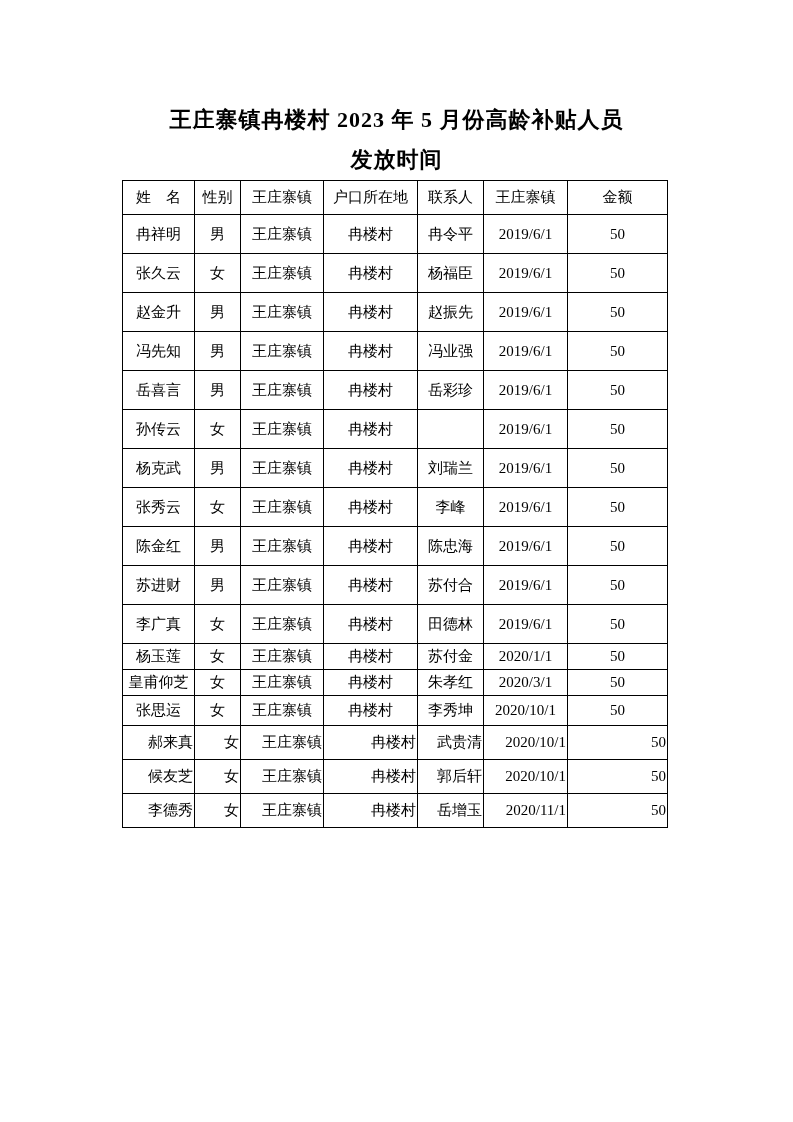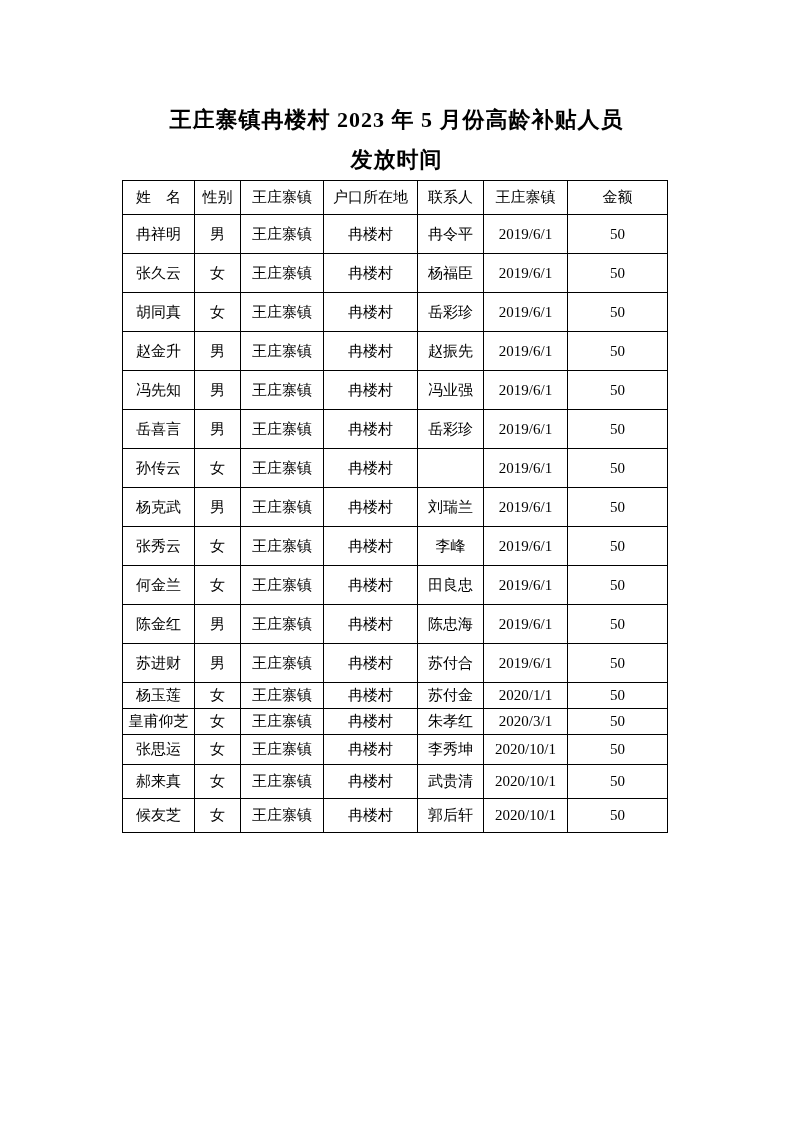--- a/index.html
+++ b/index.html
@@ -41,21 +41,21 @@
     overflow: hidden;
     white-space: nowrap;
   }
   table.subsidy-table th {
     font-weight: normal;
     height: 33px;
   }
   tr.row-tall  td { height: 38px; }
   tr.row-short td { height: 25px; }
   tr.row-med1  td { height: 29px; margin-left: 24px; }
-  tr.row-med   td { height: 33px; }
+  tr.row-med   td { height: 33px; text-align: right; }
 </style>
 </head>
 <body>
 
 <div class="page">
 
   <div class="doc-title">
     <div>王庄寨镇冉楼村 2023 年 5 月份高龄补贴人员</div>
     <div>发放时间</div>
   </div>
@@ -94,56 +94,47 @@
         <tr class="row-tall">
           <td>张久云</td>
           <td>女</td>
           <td>王庄寨镇</td>
           <td>冉楼村</td>
           <td>杨福臣</td>
           <td>2019/6/1</td>
           <td>50</td>
         </tr>
         <tr class="row-tall">
-          <td>胡同真</td>
-          <td>女</td>
+          <td>赵金升</td>
+          <td>男</td>
+          <td>王庄寨镇</td>
+          <td>冉楼村</td>
+          <td>赵振先</td>
+          <td>2019/6/1</td>
+          <td>50</td>
+        </tr>
+        <tr class="row-tall">
+          <td>冯先知</td>
+          <td>男</td>
+          <td>王庄寨镇</td>
+          <td>冉楼村</td>
+          <td>冯业强</td>
+          <td>2019/6/1</td>
+          <td>50</td>
+        </tr>
+        <tr class="row-tall">
+          <td>岳喜言</td>
+          <td>男</td>
           <td>王庄寨镇</td>
           <td>冉楼村</td>
           <td>岳彩珍</td>
           <td>2019/6/1</td>
           <td>50</td>
         </tr>
         <tr class="row-tall">
-          <td>赵金升</td>
-          <td>男</td>
-          <td>王庄寨镇</td>
-          <td>冉楼村</td>
-          <td>赵振先</td>
-          <td>2019/6/1</td>
-          <td>50</td>
-        </tr>
-        <tr class="row-tall">
-          <td>冯先知</td>
-          <td>男</td>
-          <td>王庄寨镇</td>
-          <td>冉楼村</td>
-          <td>冯业强</td>
-          <td>2019/6/1</td>
-          <td>50</td>
-        </tr>
-        <tr class="row-tall">
-          <td>岳喜言</td>
-          <td>男</td>
-          <td>王庄寨镇</td>
-          <td>冉楼村</td>
-          <td>岳彩珍</td>
-          <td>2019/6/1</td>
-          <td>50</td>
-        </tr>
-        <tr class="row-tall">
           <td>孙传云</td>
           <td>女</td>
           <td>王庄寨镇</td>
           <td>冉楼村</td>
           <td></td>
           <td>2019/6/1</td>
           <td>50</td>
         </tr>
         <tr class="row-tall">
           <td>杨克武</td>
@@ -157,43 +148,43 @@
         <tr class="row-tall">
           <td>张秀云</td>
           <td>女</td>
           <td>王庄寨镇</td>
           <td>冉楼村</td>
           <td>李峰</td>
           <td>2019/6/1</td>
           <td>50</td>
         </tr>
         <tr class="row-tall">
-          <td>何金兰</td>
-          <td>女</td>
-          <td>王庄寨镇</td>
-          <td>冉楼村</td>
-          <td>田良忠</td>
-          <td>2019/6/1</td>
-          <td>50</td>
-        </tr>
-        <tr class="row-tall">
           <td>陈金红</td>
           <td>男</td>
           <td>王庄寨镇</td>
           <td>冉楼村</td>
           <td>陈忠海</td>
           <td>2019/6/1</td>
           <td>50</td>
         </tr>
         <tr class="row-tall">
           <td>苏进财</td>
           <td>男</td>
           <td>王庄寨镇</td>
           <td>冉楼村</td>
           <td>苏付合</td>
+          <td>2019/6/1</td>
+          <td>50</td>
+        </tr>
+        <tr class="row-tall">
+          <td>李广真</td>
+          <td>女</td>
+          <td>王庄寨镇</td>
+          <td>冉楼村</td>
+          <td>田德林</td>
           <td>2019/6/1</td>
           <td>50</td>
         </tr>
         <tr class="row-short">
           <td>杨玉莲</td>
           <td>女</td>
           <td>王庄寨镇</td>
           <td>冉楼村</td>
           <td>苏付金</td>
           <td>2020/1/1</td>
@@ -228,16 +219,25 @@
         </tr>
         <tr class="row-med">
           <td>候友芝</td>
           <td>女</td>
           <td>王庄寨镇</td>
           <td>冉楼村</td>
           <td>郭后轩</td>
           <td>2020/10/1</td>
           <td>50</td>
         </tr>
+        <tr class="row-med">
+          <td>李德秀</td>
+          <td>女</td>
+          <td>王庄寨镇</td>
+          <td>冉楼村</td>
+          <td>岳增玉</td>
+          <td>2020/11/1</td>
+          <td>50</td>
+        </tr>
       </tbody>
   </table>
 
 </div>
 
 </body></html>

